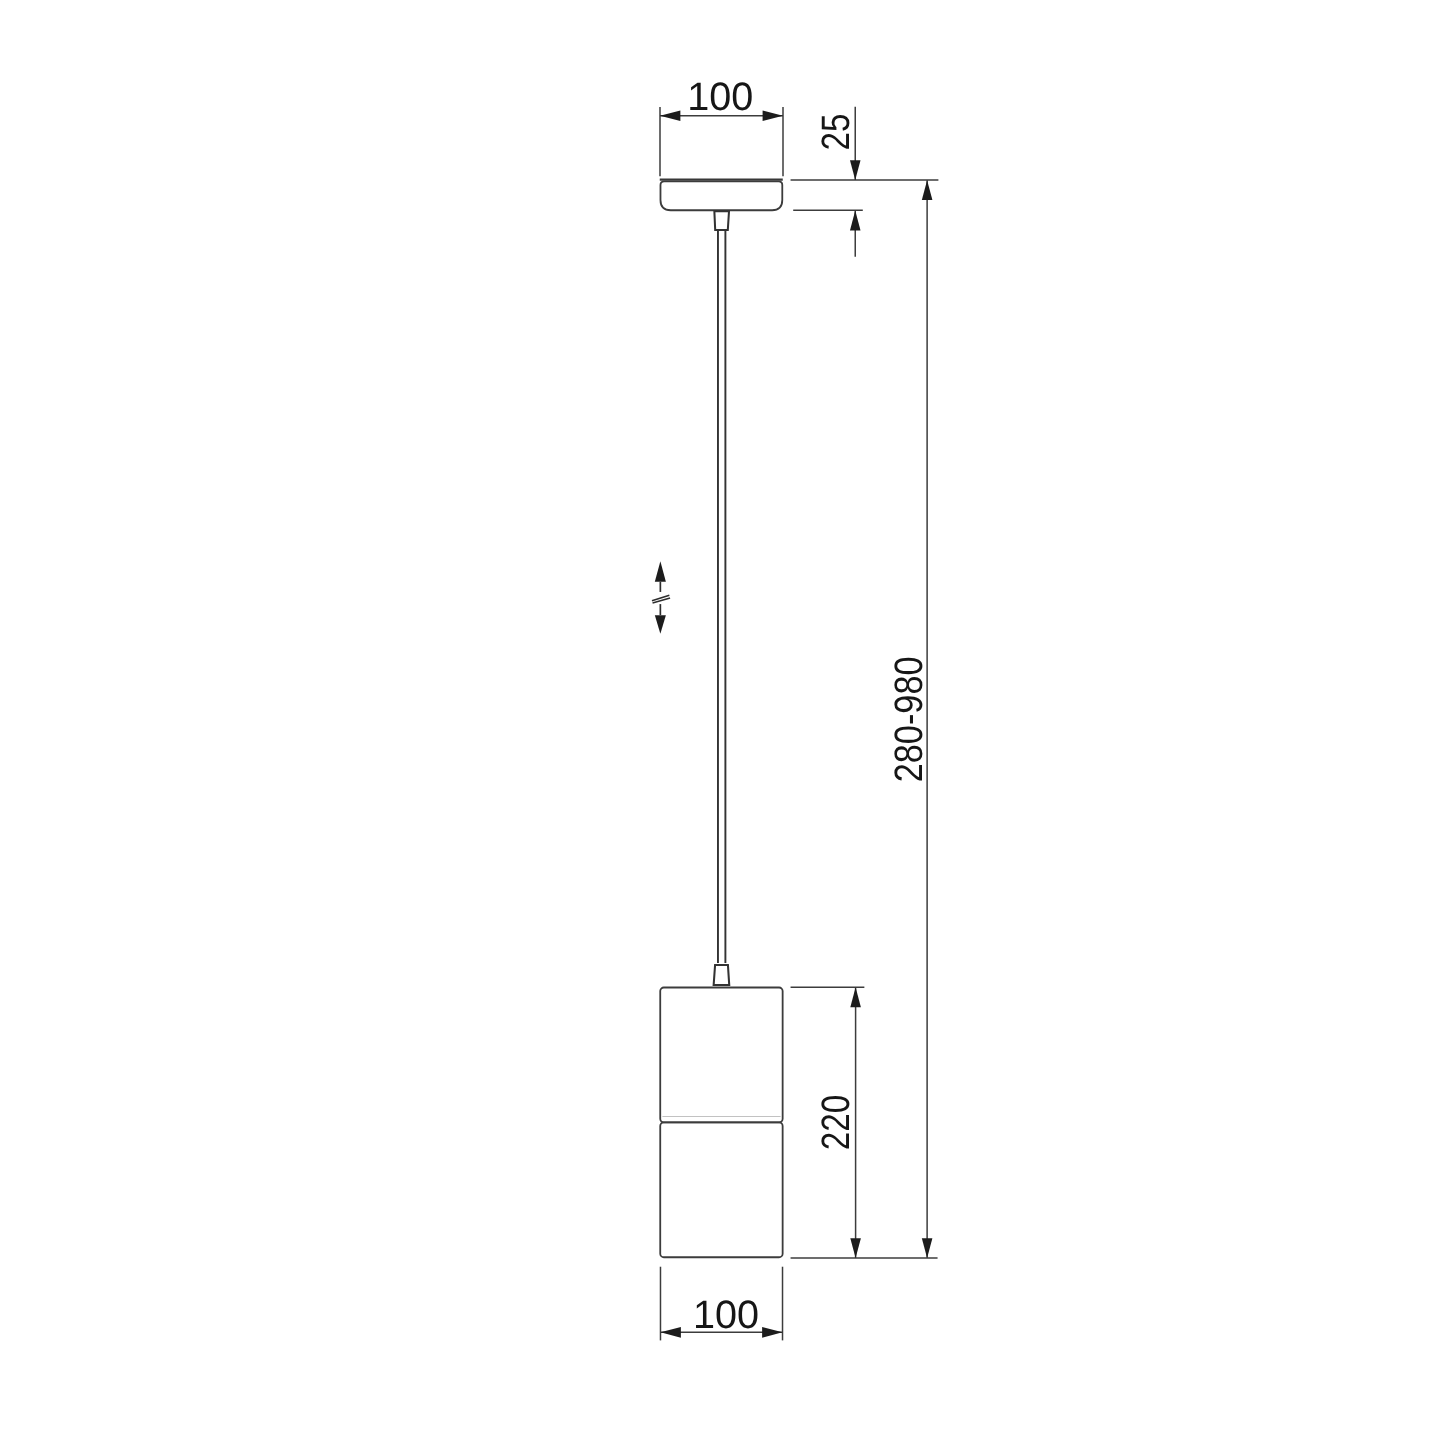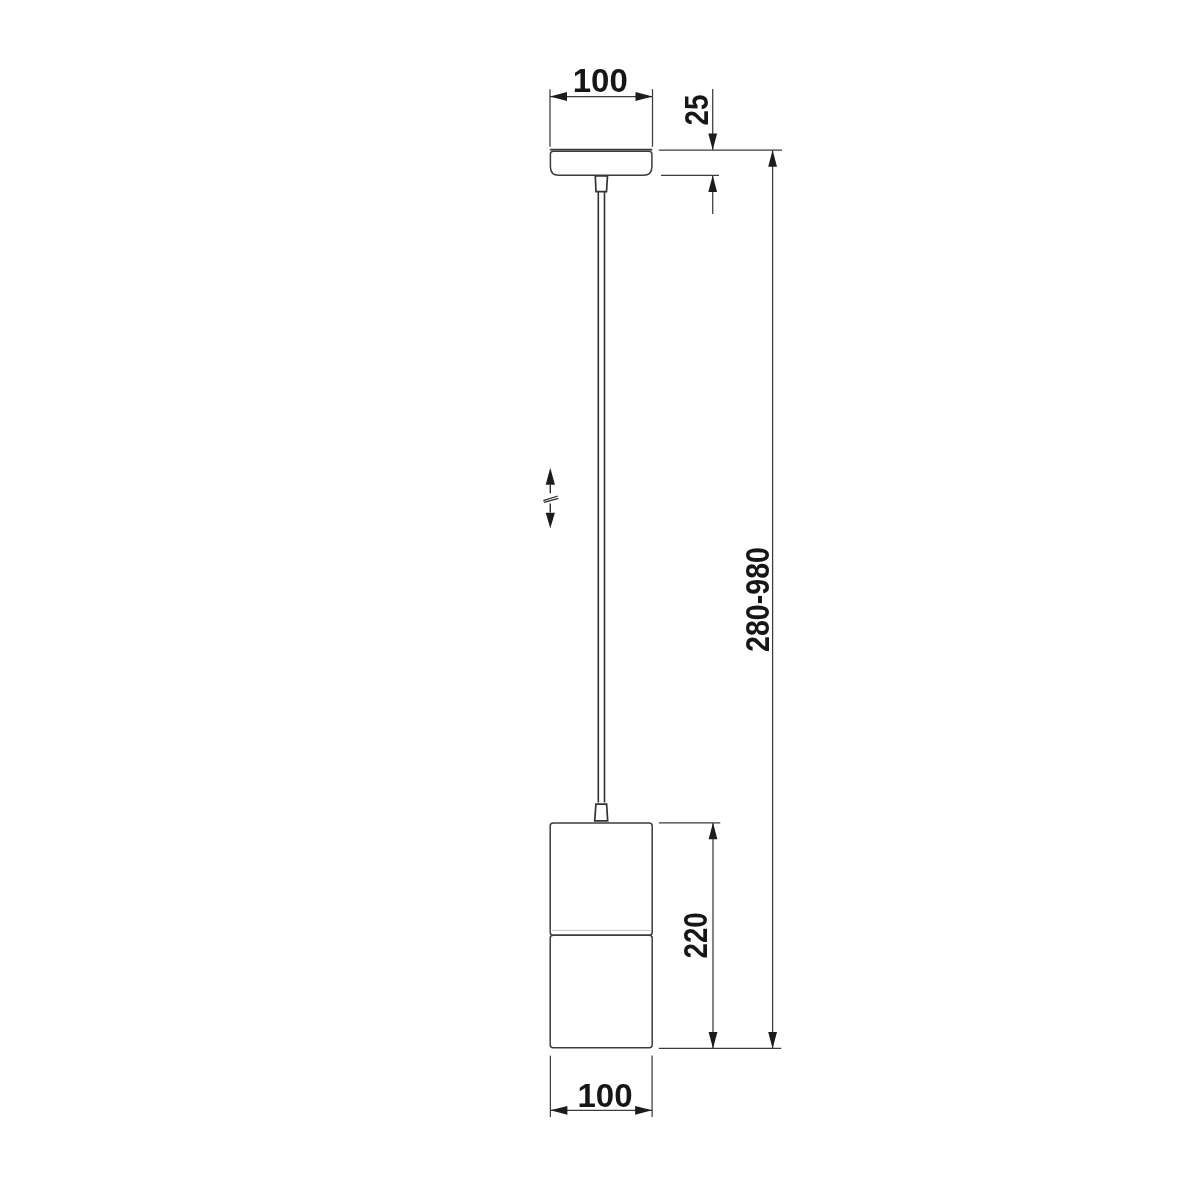--- a/index.html
+++ b/index.html
@@ -1,16 +1,16 @@
 <!DOCTYPE html>
 <html><head>
 <meta charset="utf-8">
 <style>
   html,body{margin:0;padding:0;background:#ffffff;}
-  .wrap{width:1200px;height:1200px;position:relative;background:#ffffff;font-weight:bold;}
+  .wrap{width:1200px;height:1200px;position:relative;background:#ffffff;}
   text{font-family:"Liberation Sans",sans-serif;font-size:33px;fill:#161616;}
 </style>
 </head>
 <body>
 <div class="wrap">
 <svg width="1200" height="1200" viewBox="0 0 1200 1200" xmlns="http://www.w3.org/2000/svg">
   <rect x="0" y="0" width="1200" height="1200" fill="#ffffff"></rect>
 
   <g stroke="#3c3c3c" stroke-width="1.25" fill="none">
     <line x1="550" y1="89.2" x2="550" y2="146.8"></line>

